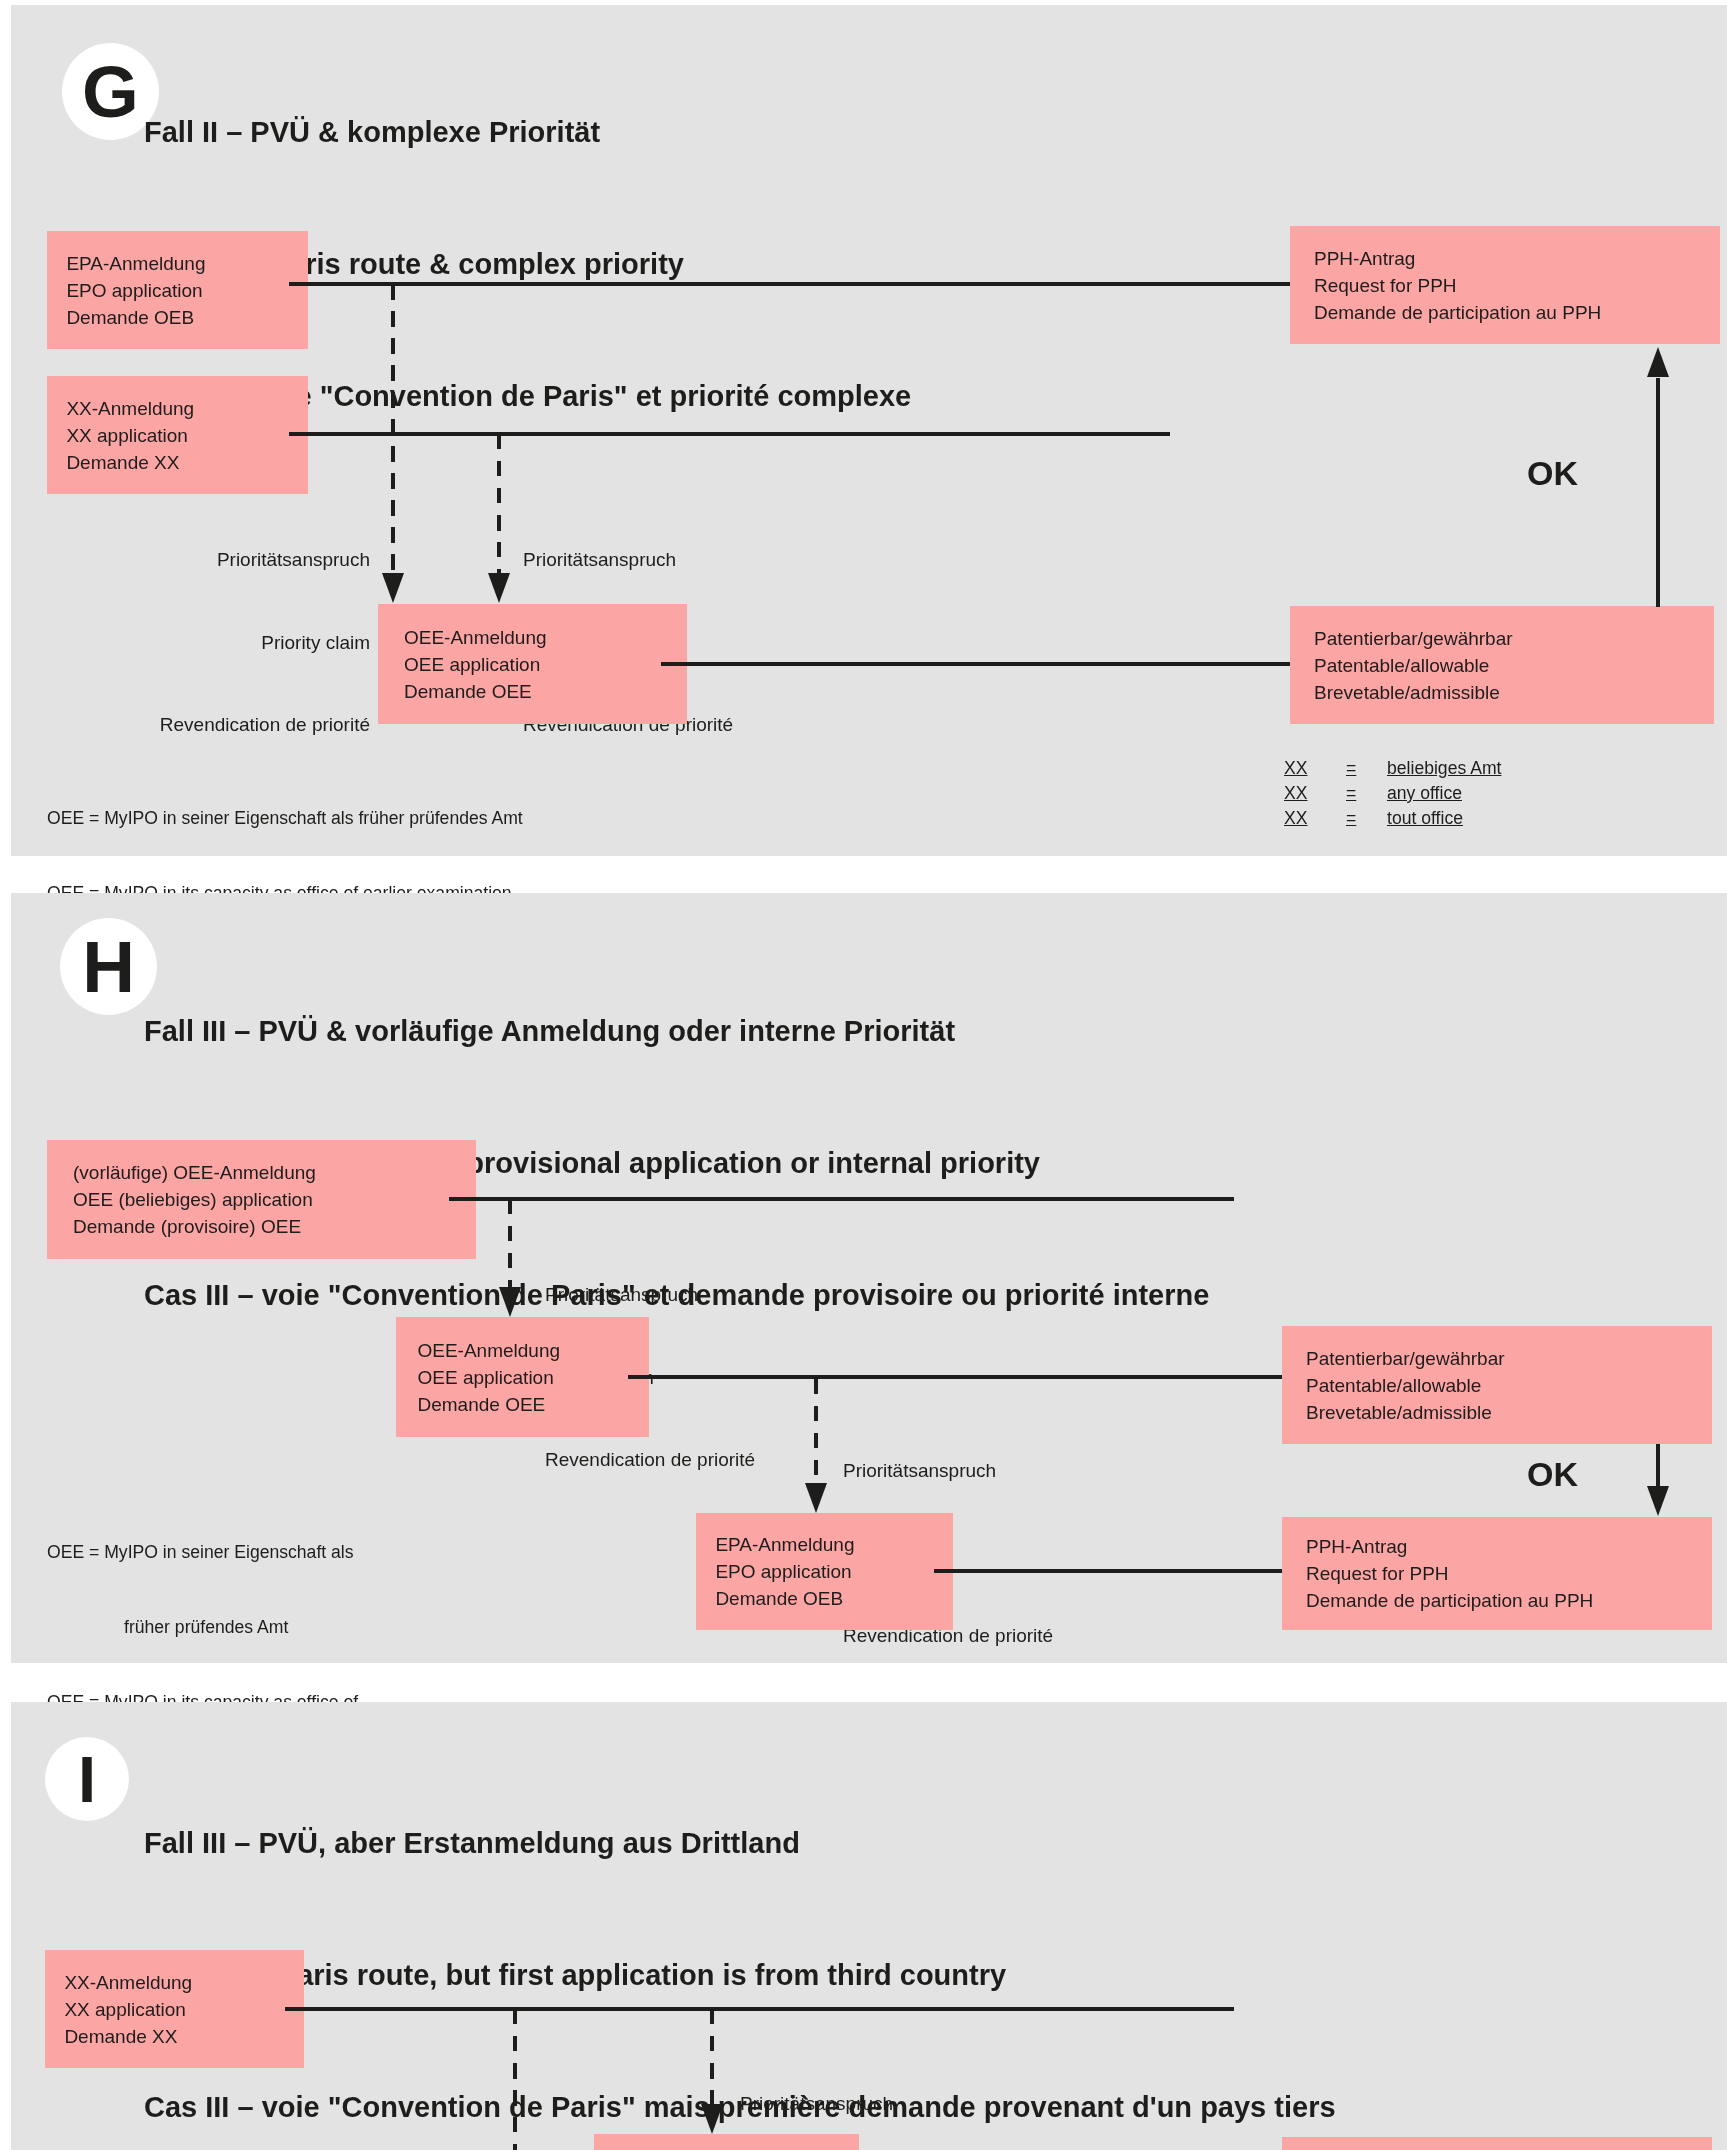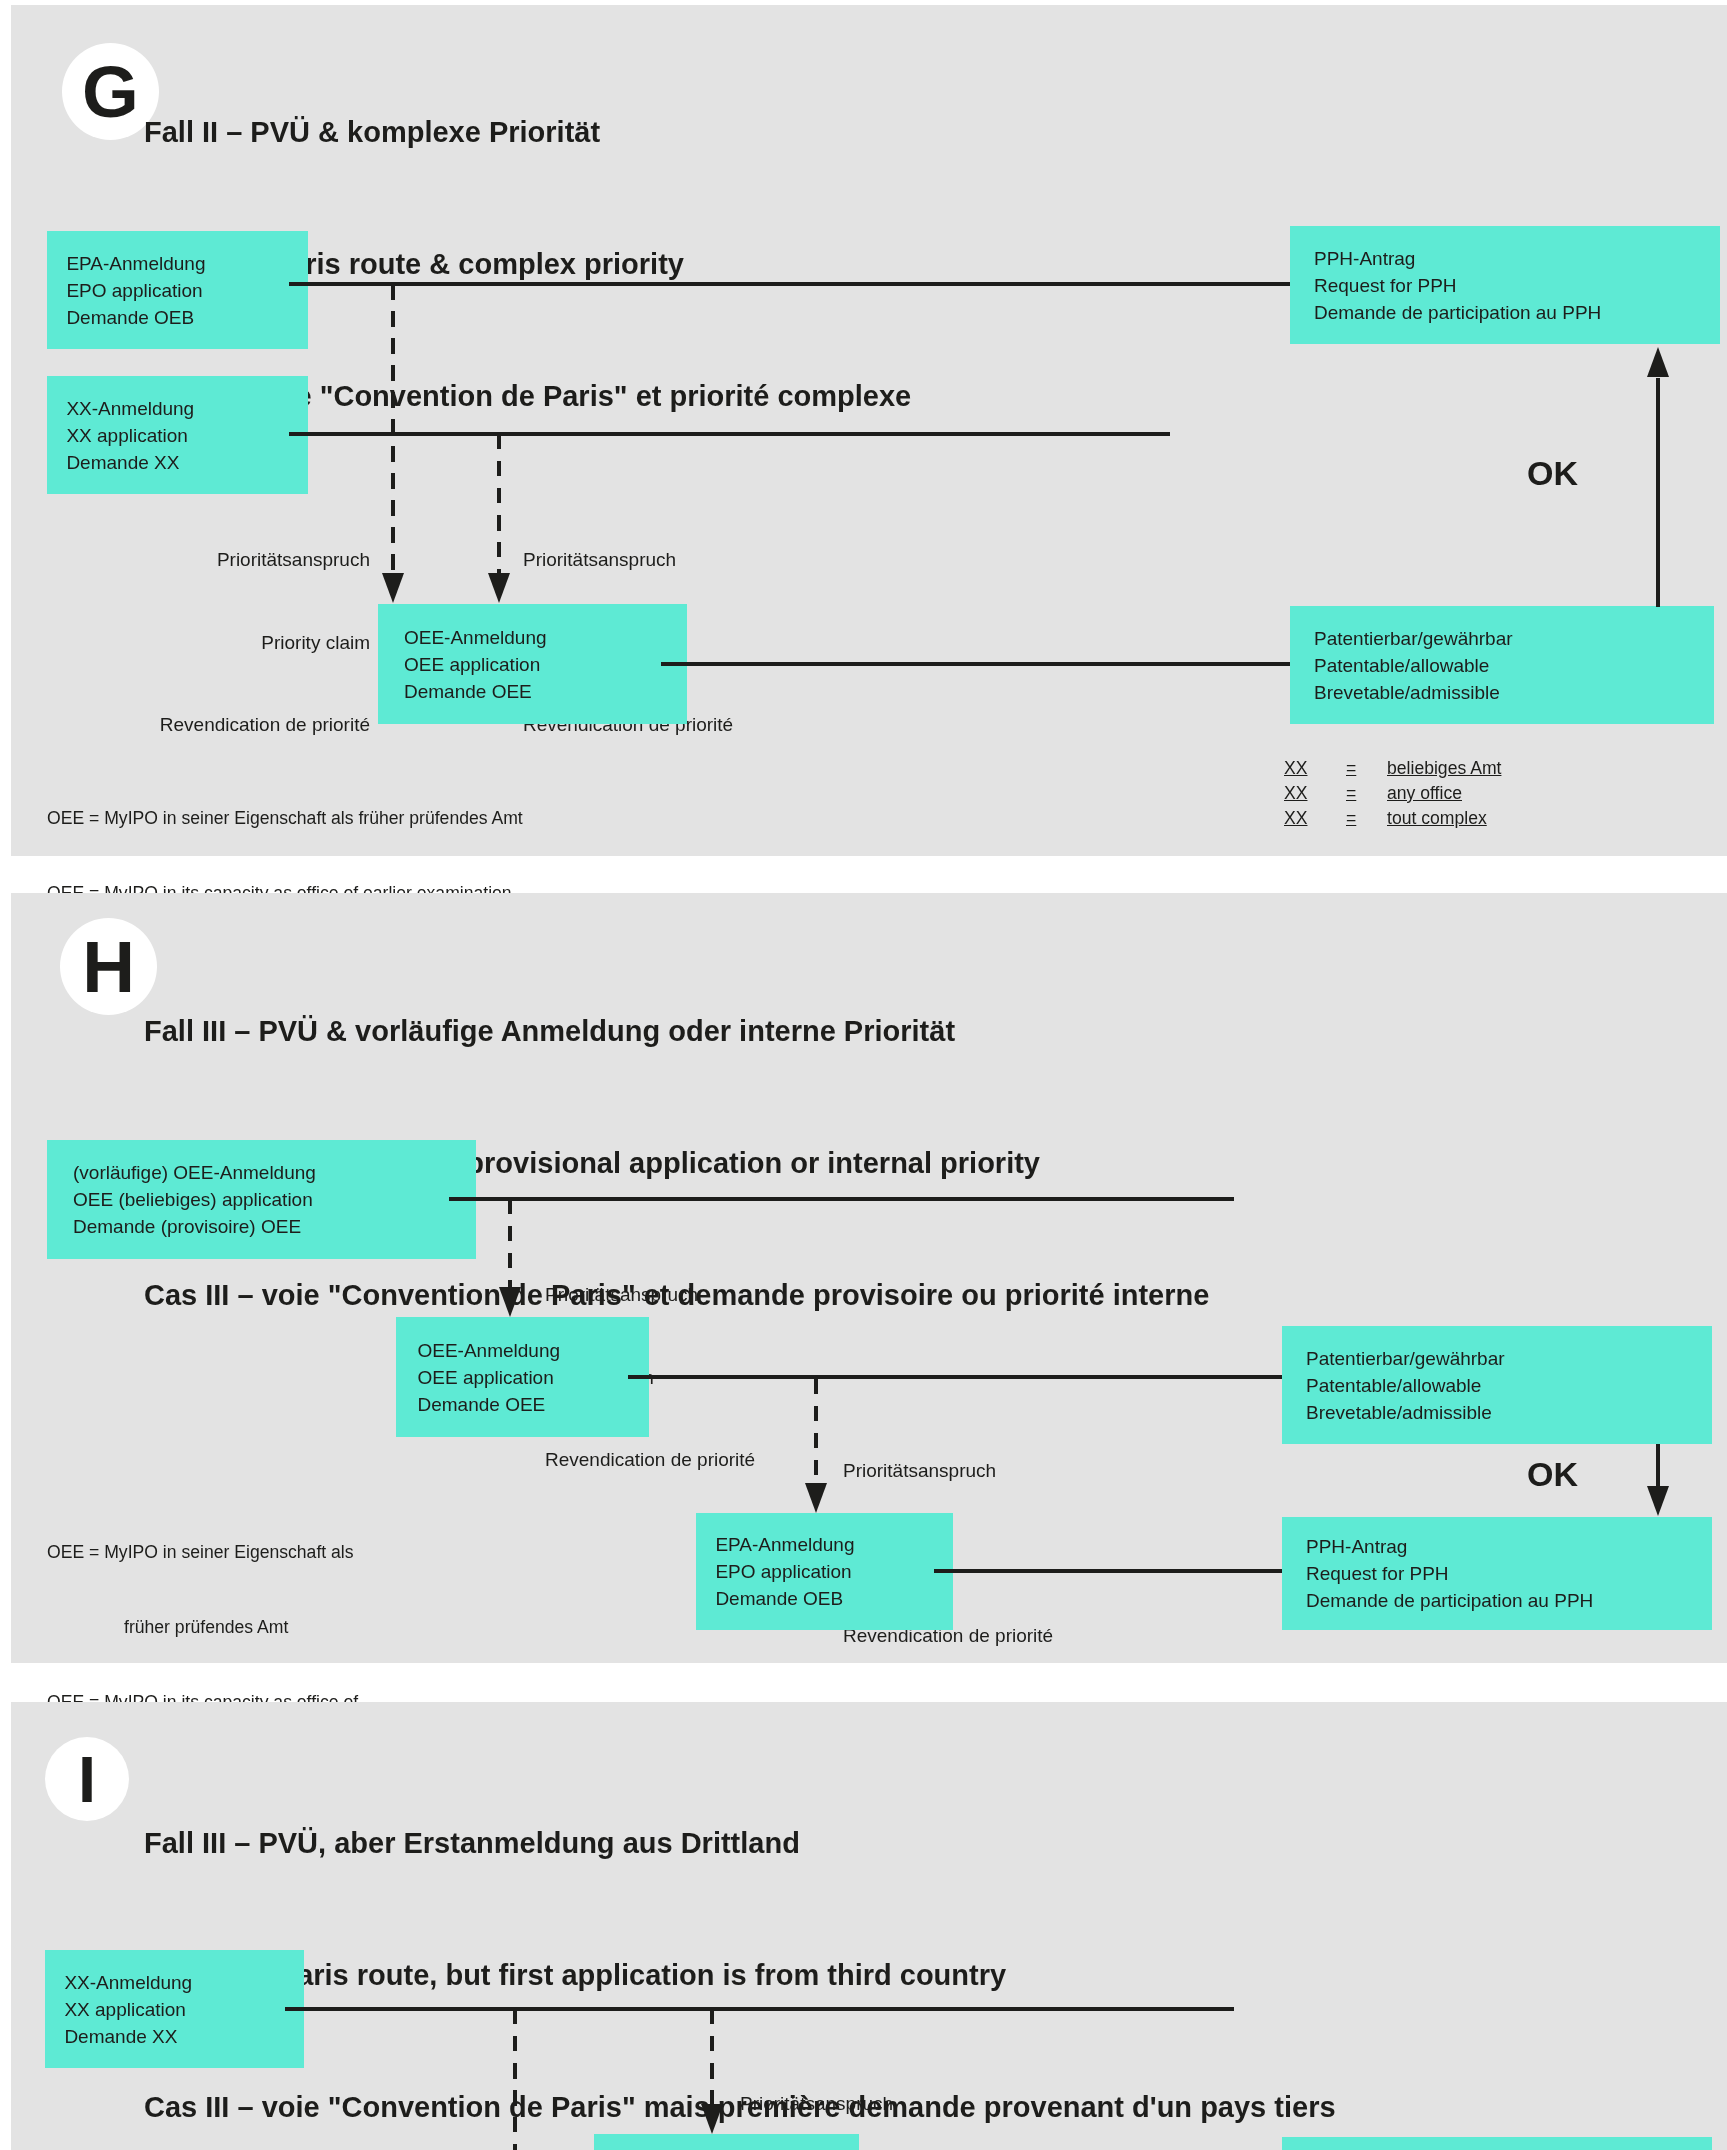--- a/index.html
+++ b/index.html
@@ -13,21 +13,21 @@
   }
   .section-bg{position:absolute;background:#e3e3e3;}
   .badge{
     position:absolute;background:#ffffff;border-radius:50%;
     display:flex;align-items:center;justify-content:center;
     font-weight:bold;font-size:73px;color:#1d1d1b;
   }
   .badge.small{font-size:65px;}
   .title{position:absolute;font-weight:bold;font-size:29px;line-height:44px;white-space:pre;}
   .wbox{
-    position:absolute;background:#5eead4;
+    position:absolute;background:#fca5a5;
     display:flex;flex-direction:column;justify-content:center;
     font-size:19px;line-height:27px;white-space:pre;
   }
   .hline{position:absolute;height:4.3px;background:#1d1d1b;}
   .vsolid{position:absolute;width:4.3px;background:#1d1d1b;}
   .vdash{
     position:absolute;width:3.9px;
     background-image:repeating-linear-gradient(to bottom,#1d1d1b 0px,#1d1d1b 15.5px,rgba(0,0,0,0) 15.5px,rgba(0,0,0,0) 27px);
   }
   .tri-down{position:absolute;width:0;height:0;border-left:11.2px solid transparent;border-right:11.2px solid transparent;border-top:30px solid #1d1d1b;}
@@ -130,21 +130,21 @@
         <span>beliebiges Amt</span>
     </div>
     <div class="row">
       <span class="sym">XX</span>
         <span class="eq">=</span>
         <span>any office</span>
     </div>
     <div class="row">
       <span class="sym">XX</span>
         <span class="eq">=</span>
-        <span>tout complex</span>
+        <span>tout office</span>
     </div>
   </div>
 
   <div class="section-bg" style="left:10.8px;top:893px;width:1717px;height:770px;"></div>
 
   <div class="badge" style="left:60px;top:918px;width:97px;height:97px;">
     <span>H</span>
   </div>
 
   <div class="title" style="left:144px;top:921px;">

